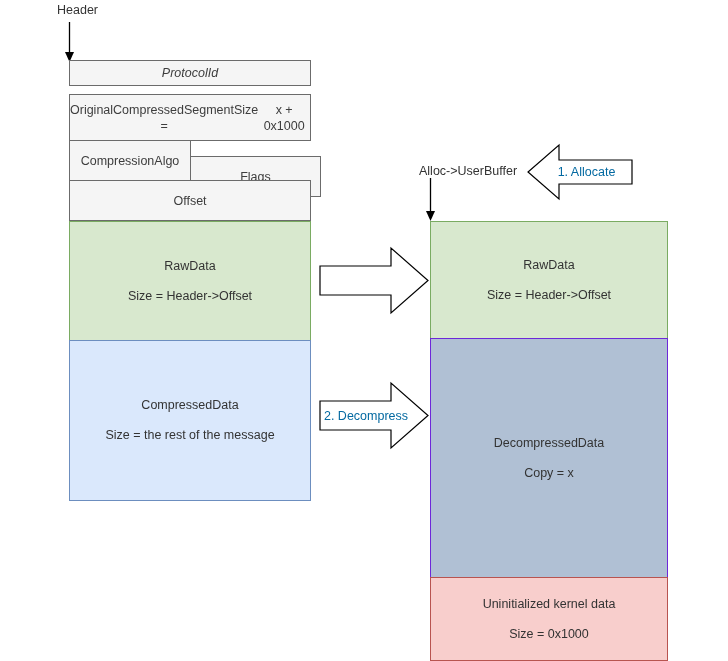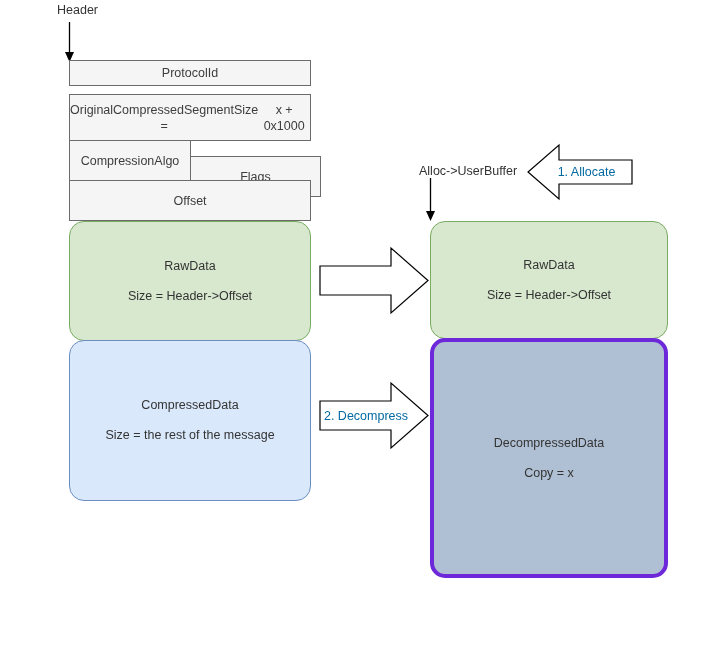--- a/index.html
+++ b/index.html
@@ -45,28 +45,27 @@
   
   .block {
     display: flex;
     flex-direction: column;
     align-items: center;
     justify-content: center;
     text-align: center;
     font-size: 12.5px;
     color: #333333;
     line-height: 17px;
-    border-radius: 15px;
   }
   .block .t1 { margin-bottom: 13px; }
   .block .t2 { }
 
   .blk-green   { background: #d8e8ce; border: 1px solid #7aab62; }
   .blk-blue    { background: #dae8fc; border: 1px solid #6c8ebf; }
-  .blk-gray    { background: #b0c0d4; border: 4px solid #6d28d9; }
+  .blk-gray    { background: #b0c0d4; border: 1px solid #6d28d9; }
   .blk-pink    { background: #f8cecc; border: 1px solid #b85450; }
 
   
   .arrow-svg { position: absolute; overflow: visible; }
   .arrow-shape {
     fill: #ffffff;
     stroke: #000000;
     stroke-width: 1.2;
   }
   .arrow-text {
@@ -87,21 +86,21 @@
 
 <div id="canvas">
 
   <div class="abs plain-label" style="left:57px; top:3px;">Header</div>
 
   <svg class="conn-svg" style="left:60px; top:22px; width:22px; height:42px;" viewBox="0 0 22 42">
     <line class="conn-line" x1="9.5" y1="0" x2="9.5" y2="32"></line>
     <polygon class="conn-head" points="9.5,40 5,30 14,30"></polygon>
   </svg>
 
-  <div class="abs hdr-cell" style="left:69px; top:60px; width:242px; height:26px;">
+  <div class="abs hdr-cell" style="left:69px; top:60px; width:242px; height:26px;font-style:italic;">
     <span>ProtocolId</span>
   </div>
 
   <div class="abs hdr-cell" style="left:69px; top:94px; width:242px; height:47px; flex-direction:row;">
     <span>OriginalCompressedSegmentSize =</span>
     <span>x + 0x1000</span>
   </div>
 
   <div class="abs hdr-cell" style="left:69px; top:140px; width:122px; height:41px;">
     <span>CompressionAlgo</span>
@@ -148,14 +147,18 @@
   <div class="abs block blk-green" style="left:430px; top:221px; width:238px; height:118px;">
     <span class="t1">RawData</span>
     <span class="t2">Size = Header-&gt;Offset</span>
   </div>
 
   <div class="abs block blk-gray" style="left:430px; top:338px; width:238px; height:240px;">
     <span class="t1">DecompressedData</span>
     <span class="t2">Copy = x</span>
   </div>
 
+  <div class="abs block blk-pink" style="left:430px; top:577px; width:238px; height:84px;">
+    <span class="t1">Uninitialized kernel data</span>
+    <span class="t2">Size = 0x1000</span>
+  </div>
 
 </div>
 
 </body></html>

